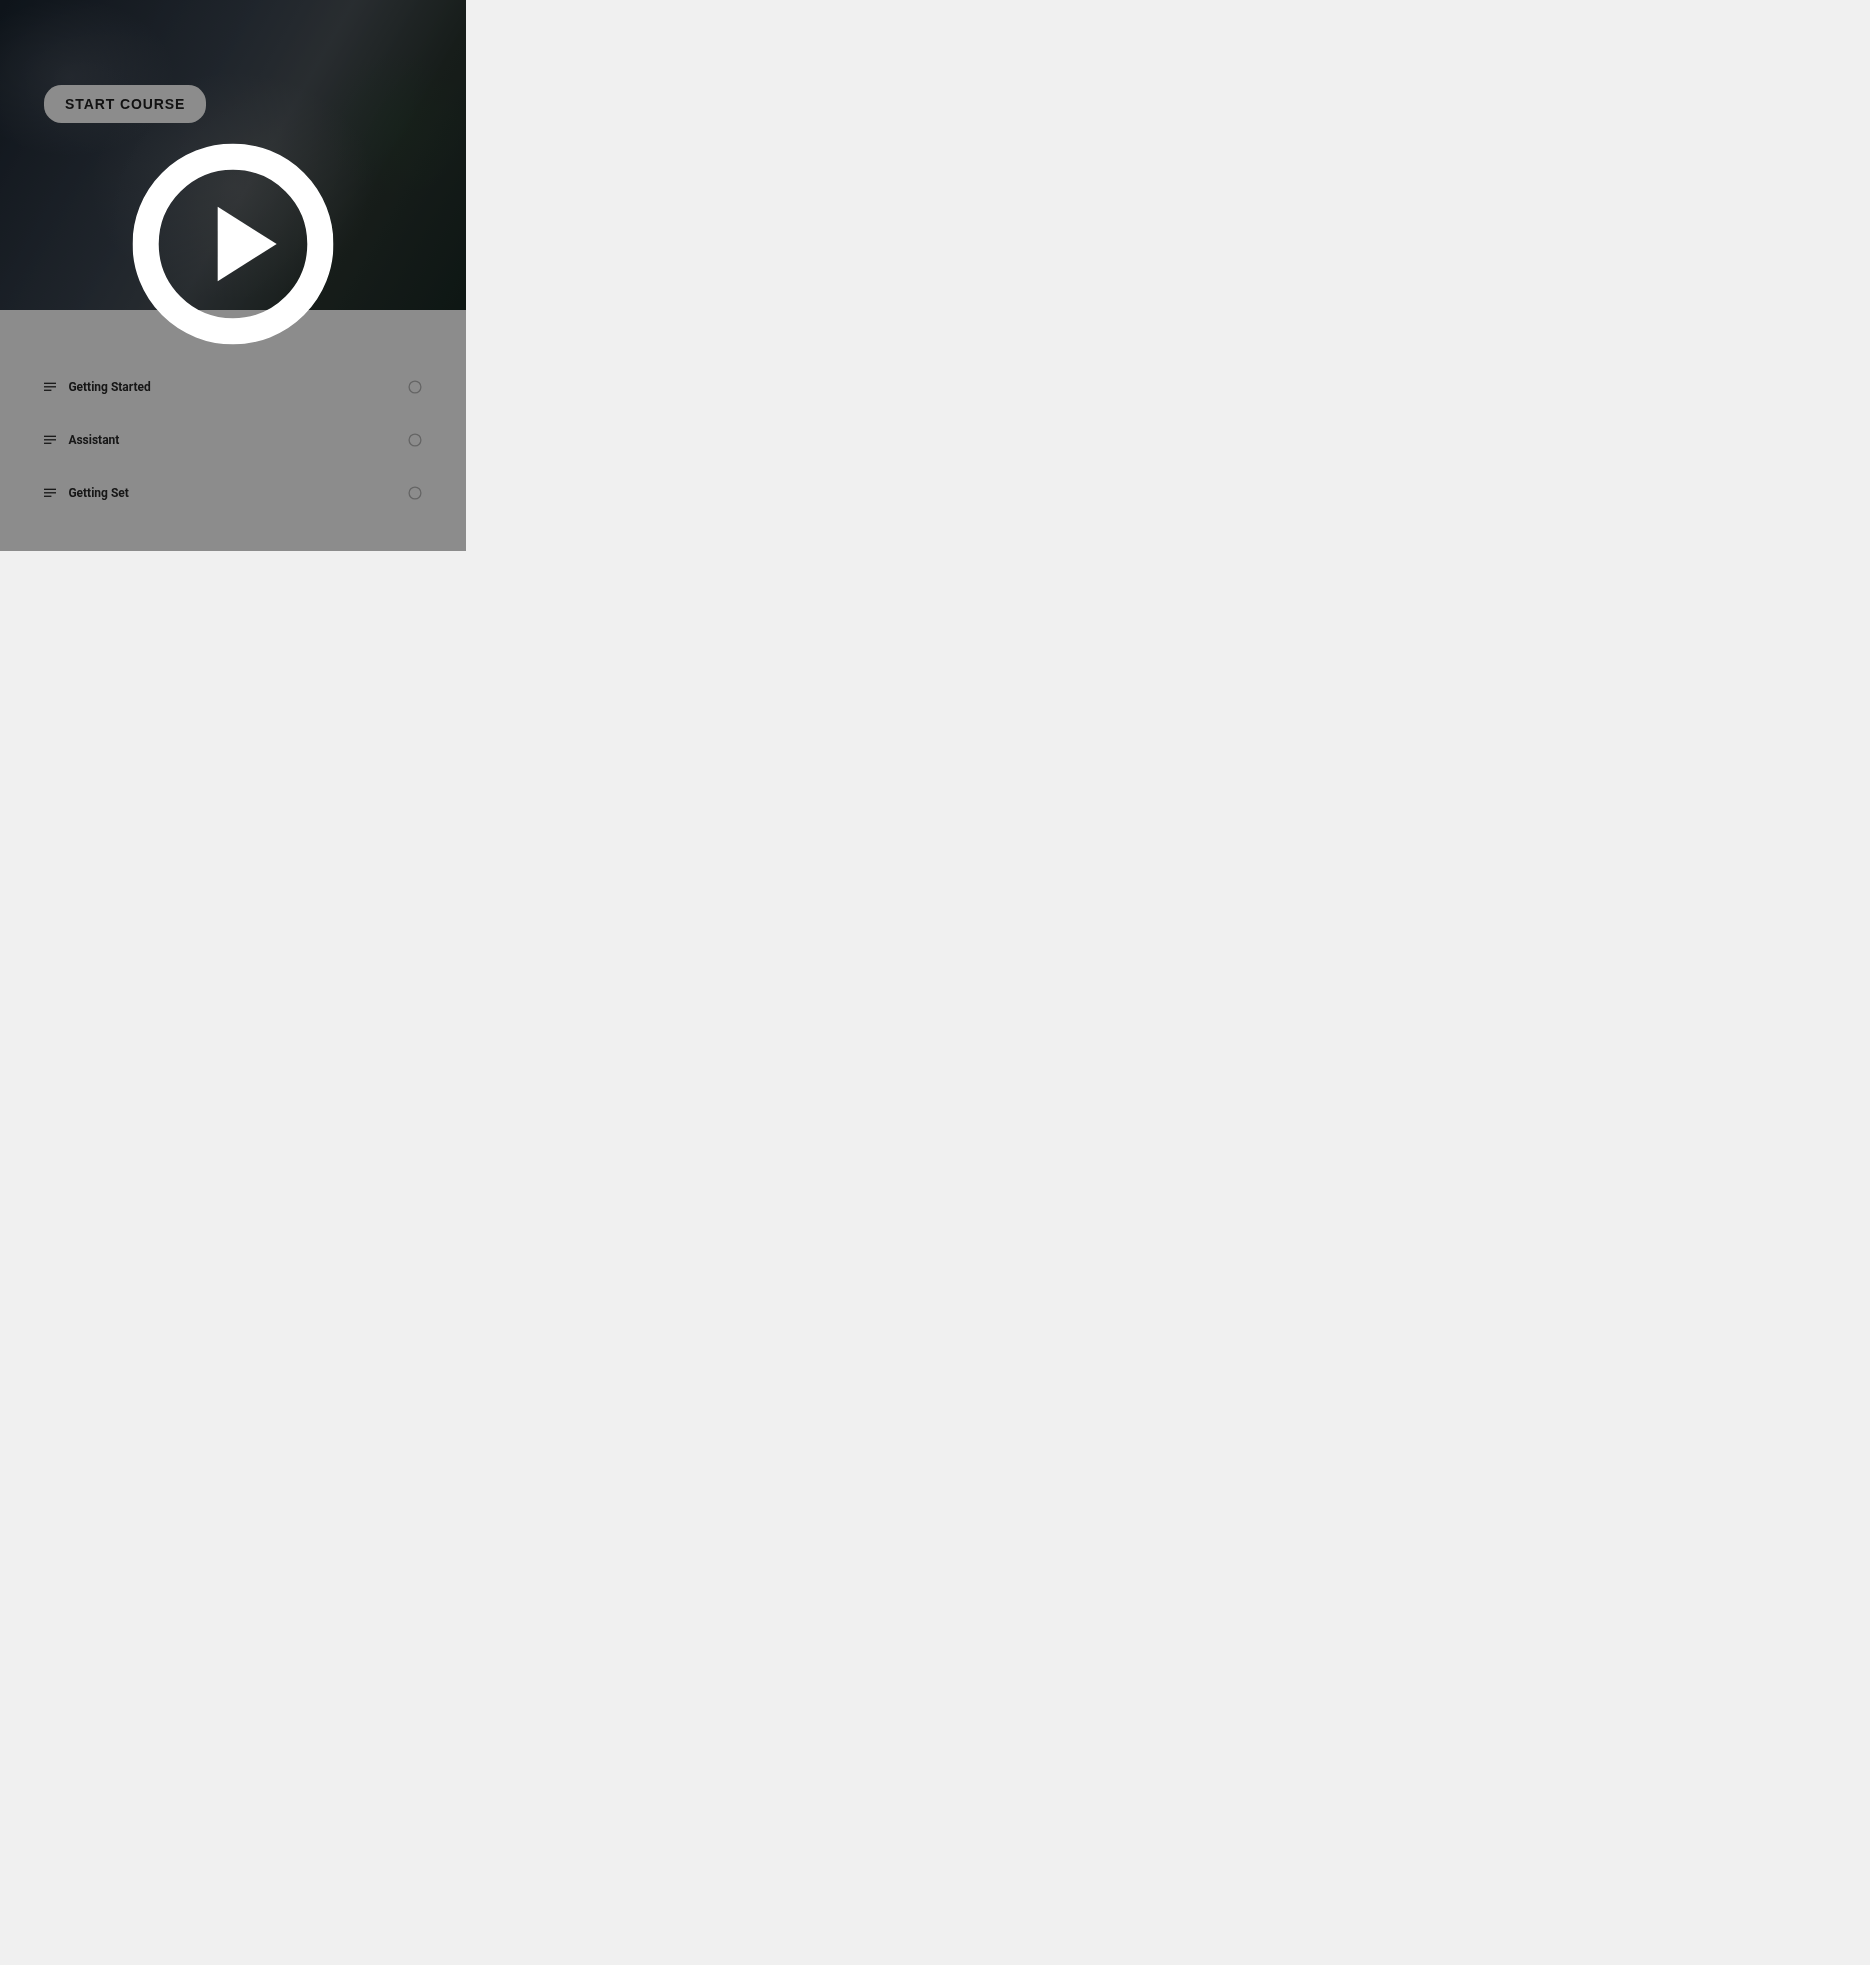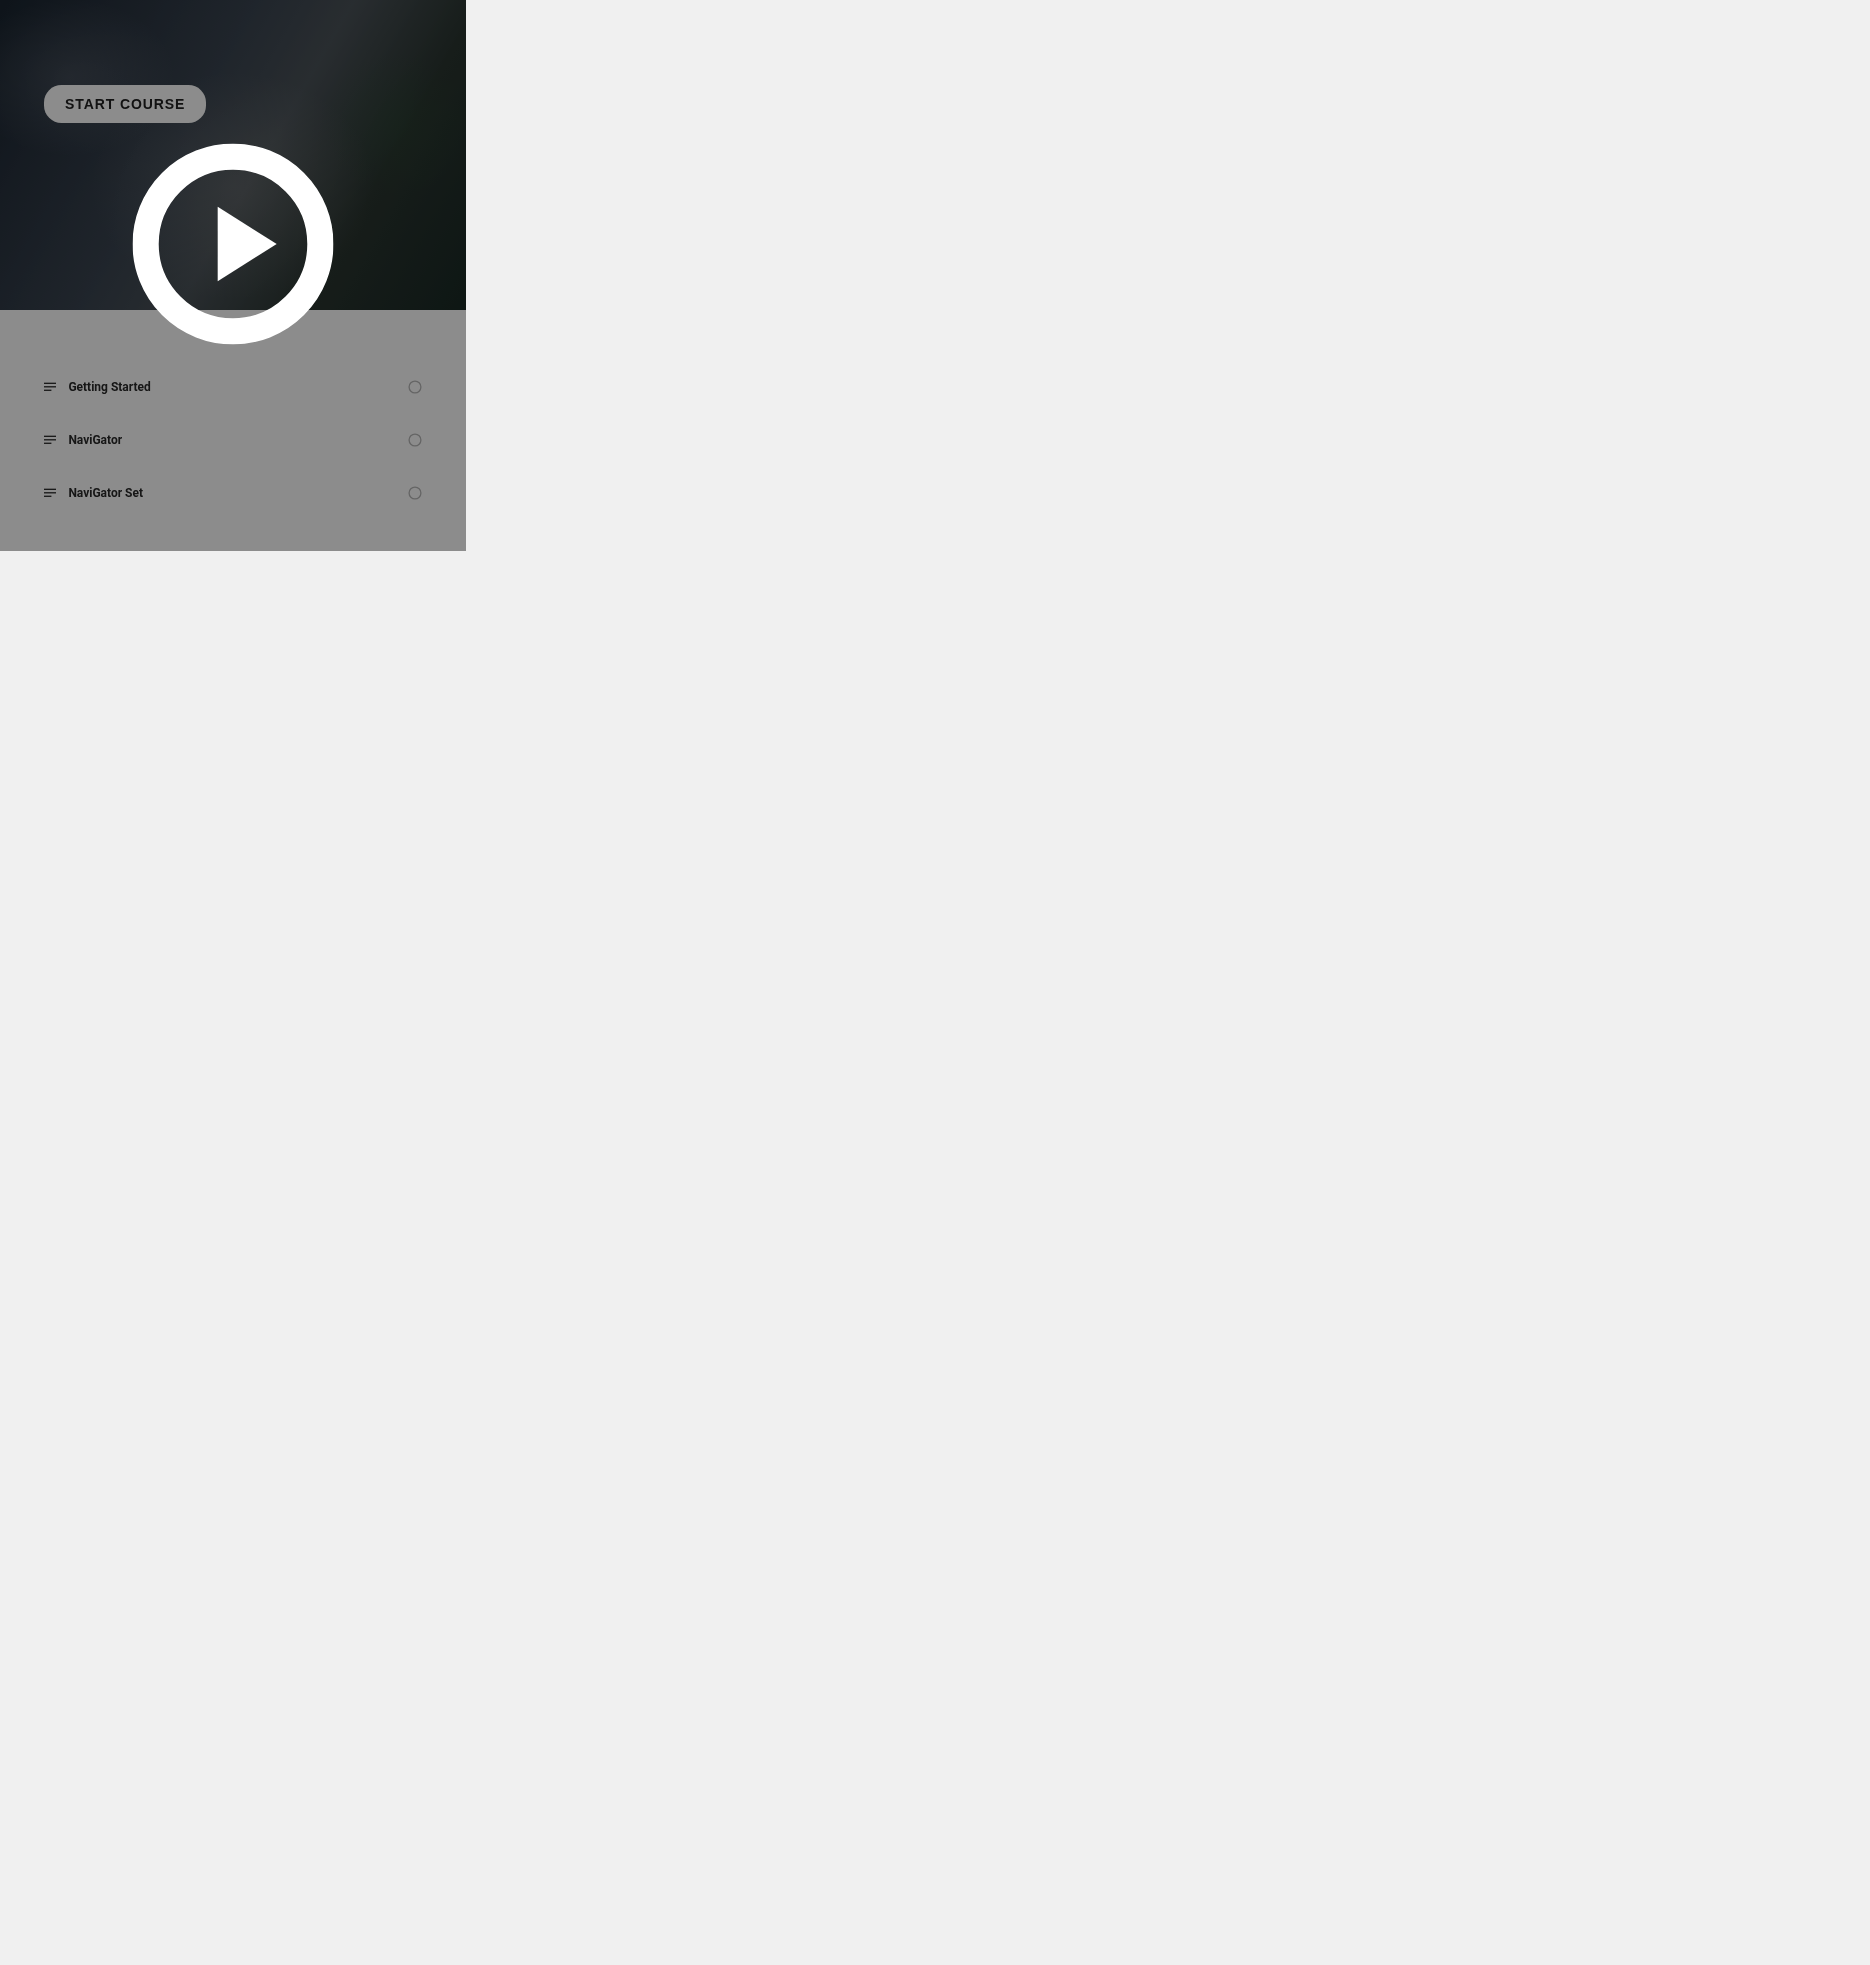--- a/index.html
+++ b/index.html
@@ -146,39 +146,39 @@
 
     <div class="lesson-row">
       <div class="lesson-left">
         <span class="lesson-icon">
           <svg width="12.2" height="9.6" viewBox="0 0 28 22" fill="none">
             <line x1="0" y1="3" x2="28" y2="3" stroke="#2a2a2a" stroke-width="3"></line>
             <line x1="0" y1="11" x2="28" y2="11" stroke="#2a2a2a" stroke-width="3"></line>
             <line x1="0" y1="19" x2="17" y2="19" stroke="#2a2a2a" stroke-width="3"></line>
           </svg>
         </span>
-        <span class="lesson-title">NaviGator</span>
+        <span class="lesson-title">Assistant</span>
       </div>
       <span class="lesson-status">
         <svg width="14" height="14" viewBox="0 0 32 32" fill="none">
           <circle cx="16" cy="16" r="13.5" stroke="#b8b8b8" stroke-width="3"></circle>
         </svg>
       </span>
     </div>
 
     <div class="lesson-row">
       <div class="lesson-left">
         <span class="lesson-icon">
           <svg width="12.2" height="9.6" viewBox="0 0 28 22" fill="none">
             <line x1="0" y1="3" x2="28" y2="3" stroke="#2a2a2a" stroke-width="3"></line>
             <line x1="0" y1="11" x2="28" y2="11" stroke="#2a2a2a" stroke-width="3"></line>
             <line x1="0" y1="19" x2="17" y2="19" stroke="#2a2a2a" stroke-width="3"></line>
           </svg>
         </span>
-        <span class="lesson-title">NaviGator Set</span>
+        <span class="lesson-title">Getting Set</span>
       </div>
       <span class="lesson-status">
         <svg width="14" height="14" viewBox="0 0 32 32" fill="none">
           <circle cx="16" cy="16" r="13.5" stroke="#b8b8b8" stroke-width="3"></circle>
         </svg>
       </span>
     </div>
 
   </section>
 

